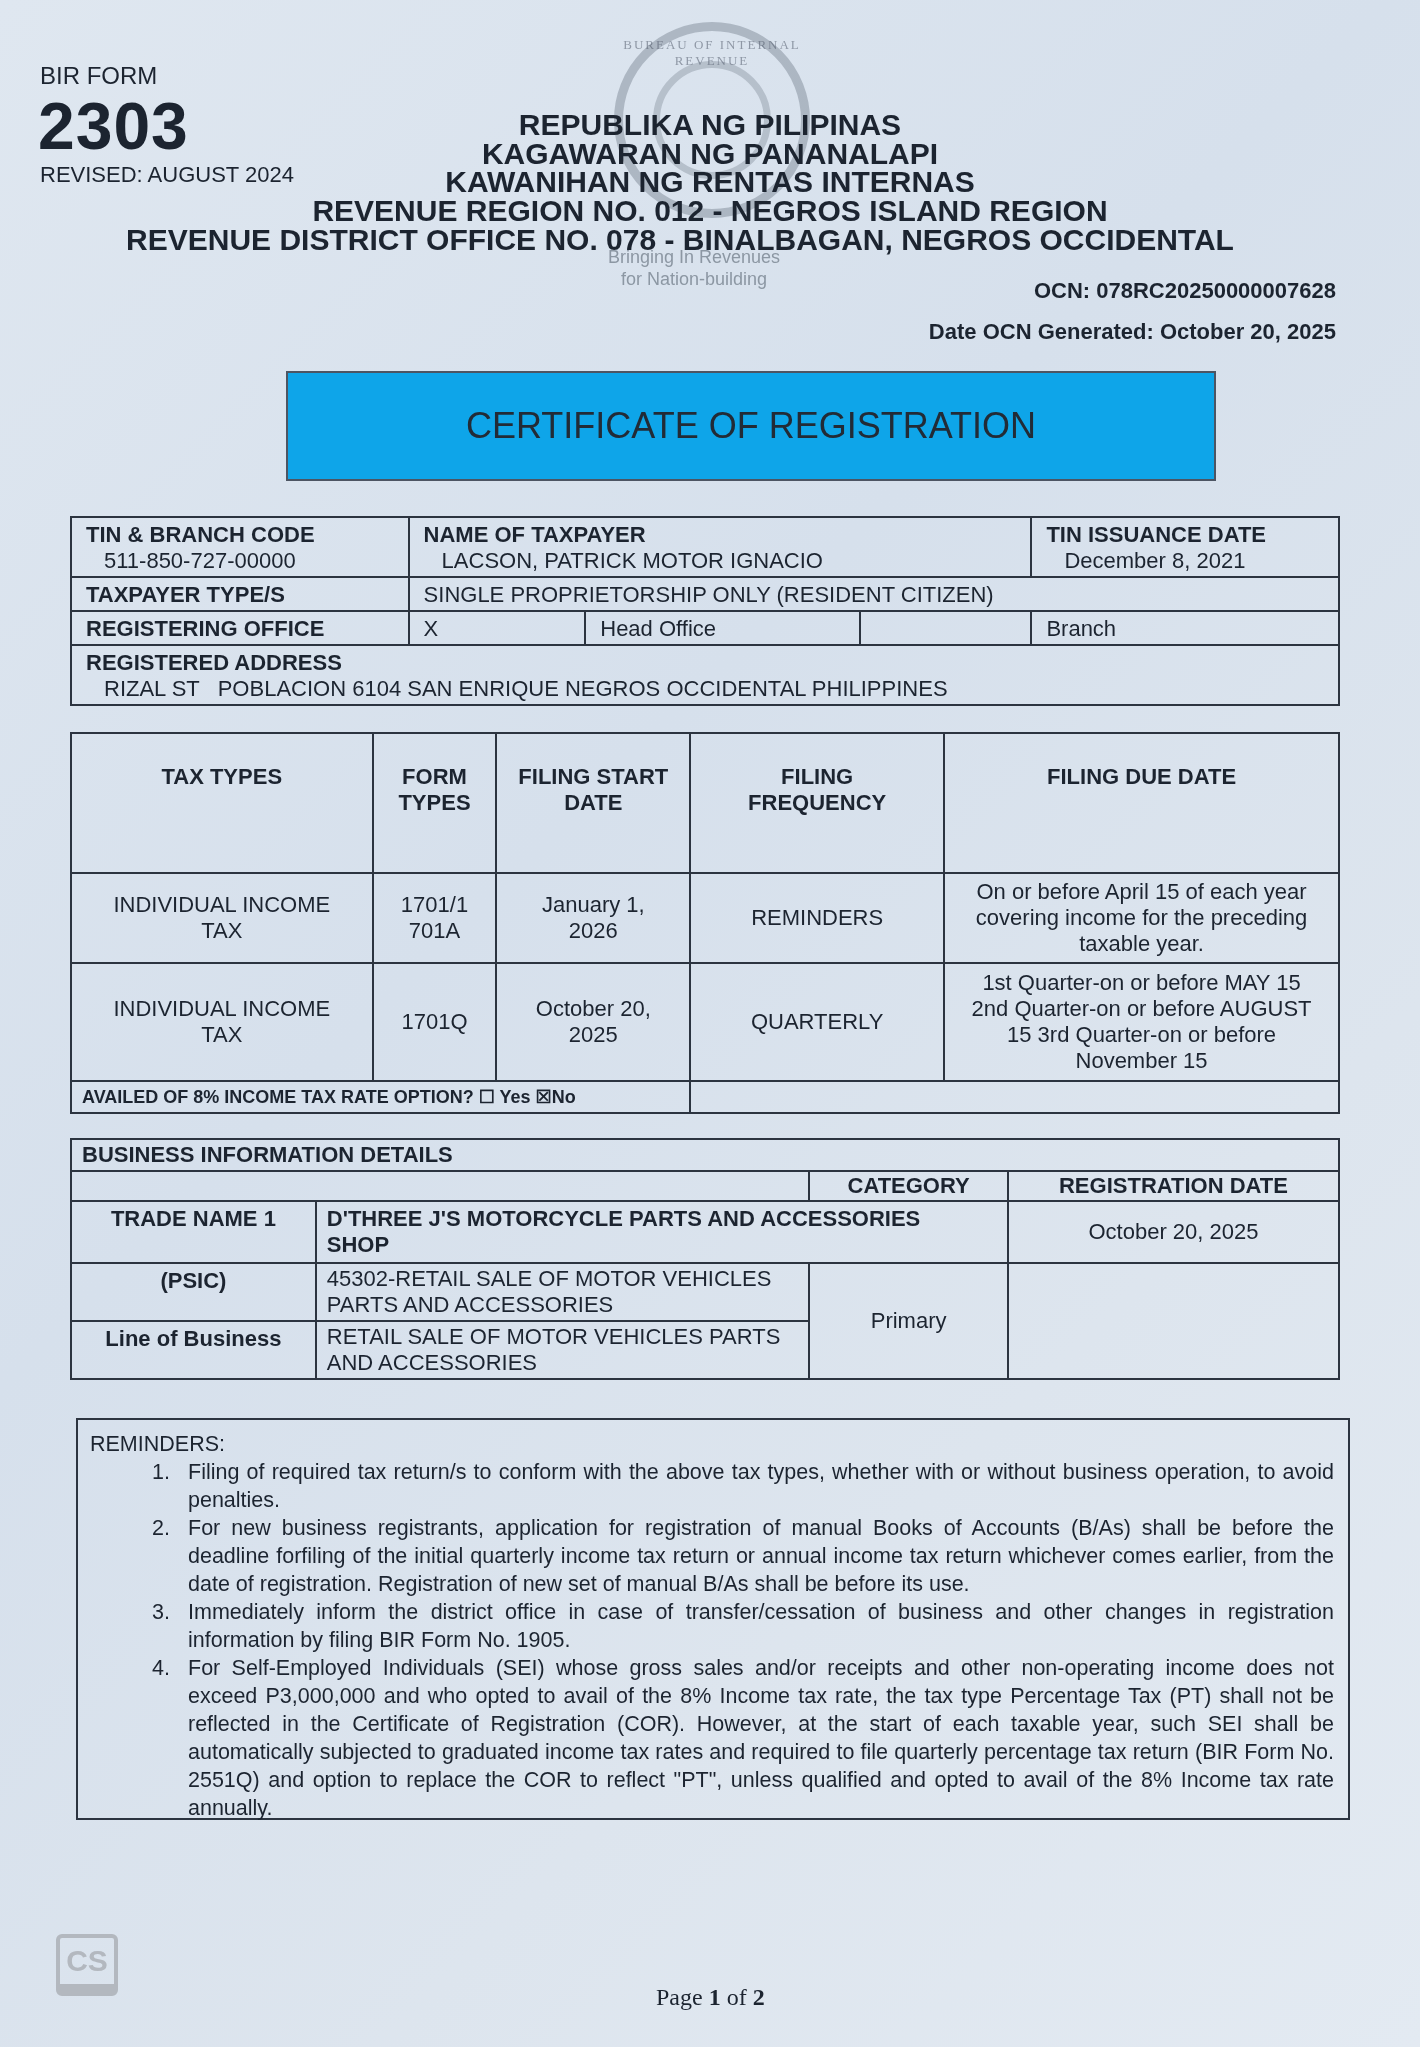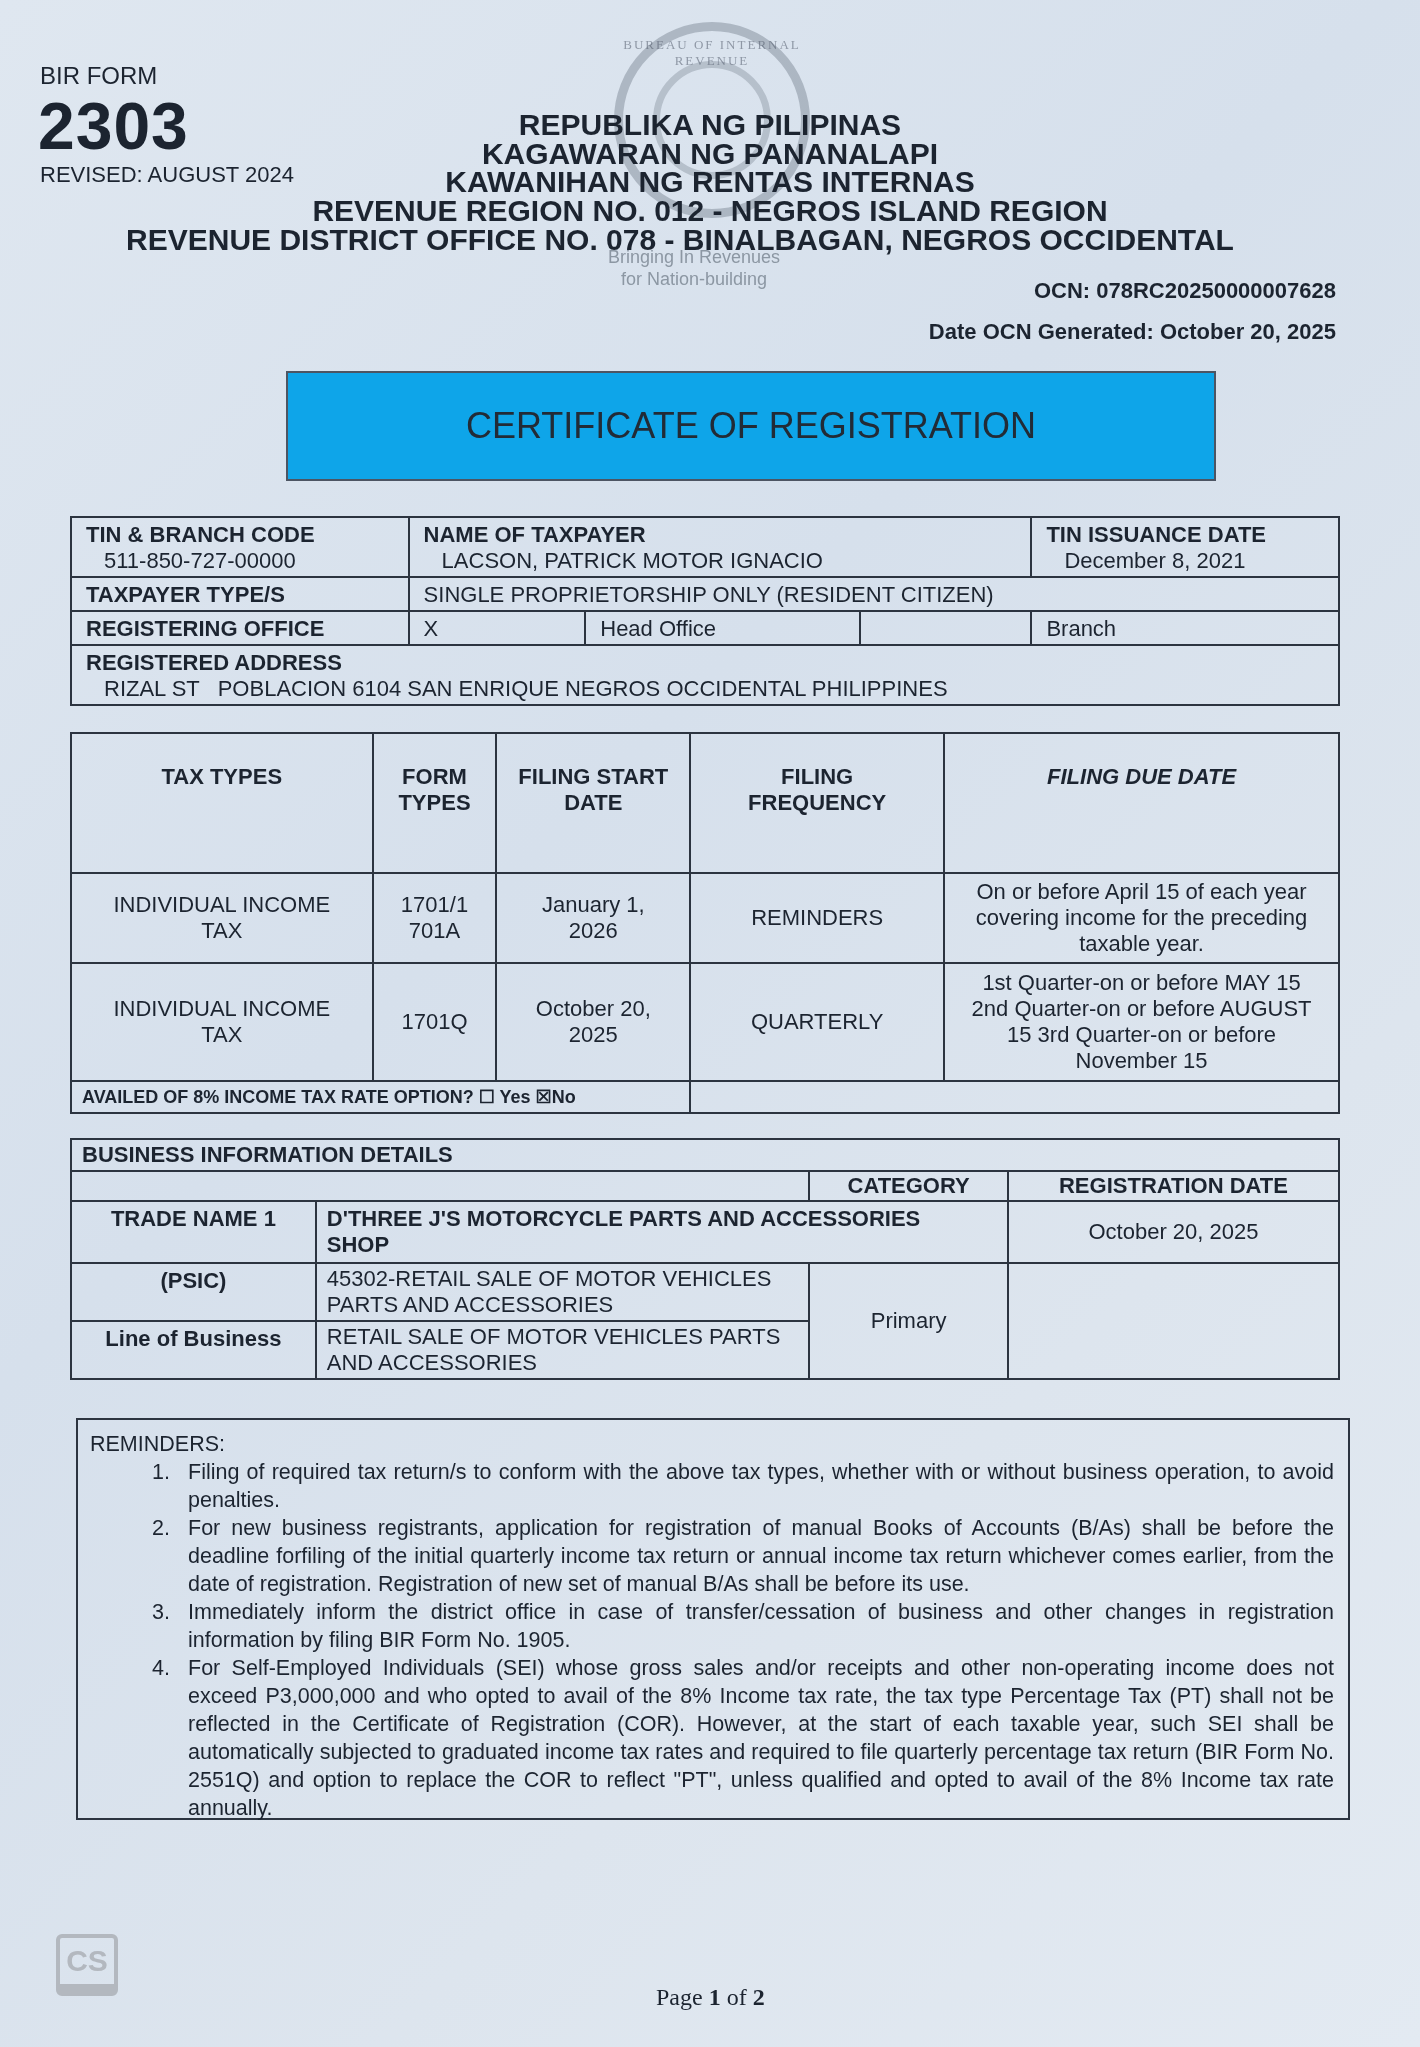--- a/index.html
+++ b/index.html
@@ -39,21 +39,21 @@
   td { border: 2px solid #2c3440; vertical-align: top; padding: 0 10px; font-size: 22px; }
   .lbl { font-weight: bold; }
 
   .t1 { left: 70px; top: 516px; width: 1270px; }
   .t1 td { padding: 4px 14px 2px 14px; }
   .t1 .val { padding-left: 18px; display: block; }
 
   .t2 { left: 70px; top: 732px; width: 1270px; }
   .t2 td { text-align: center; vertical-align: middle; line-height: 26px; padding: 0 6px; }
   .t2 .hrow td { font-weight: bold; height: 108px; vertical-align: top; padding-top: 30px; }
-  .t2 .hrow td.dd { padding-top: 30px; font-style: italic; }
+  .t2 .hrow td.dd { padding-top: 30px; }
   .t2 .leftb { text-align: left; font-weight: bold; font-size: 18px; padding: 2px 10px; }
 
   .t3 { left: 70px; top: 1138px; width: 1270px; }
   .t3 td { vertical-align: middle; }
 
   .reminders { left: 76px; top: 1418px; width: 1274px; height: 402px; border: 2px solid #2c3440; box-sizing: border-box;
     padding: 10px 14px 0 12px; font-size: 21.5px; line-height: 28px; }
   .reminders ol { margin: 0; padding-left: 86px; }
   .reminders li { text-align: justify; padding-left: 12px; }
 

